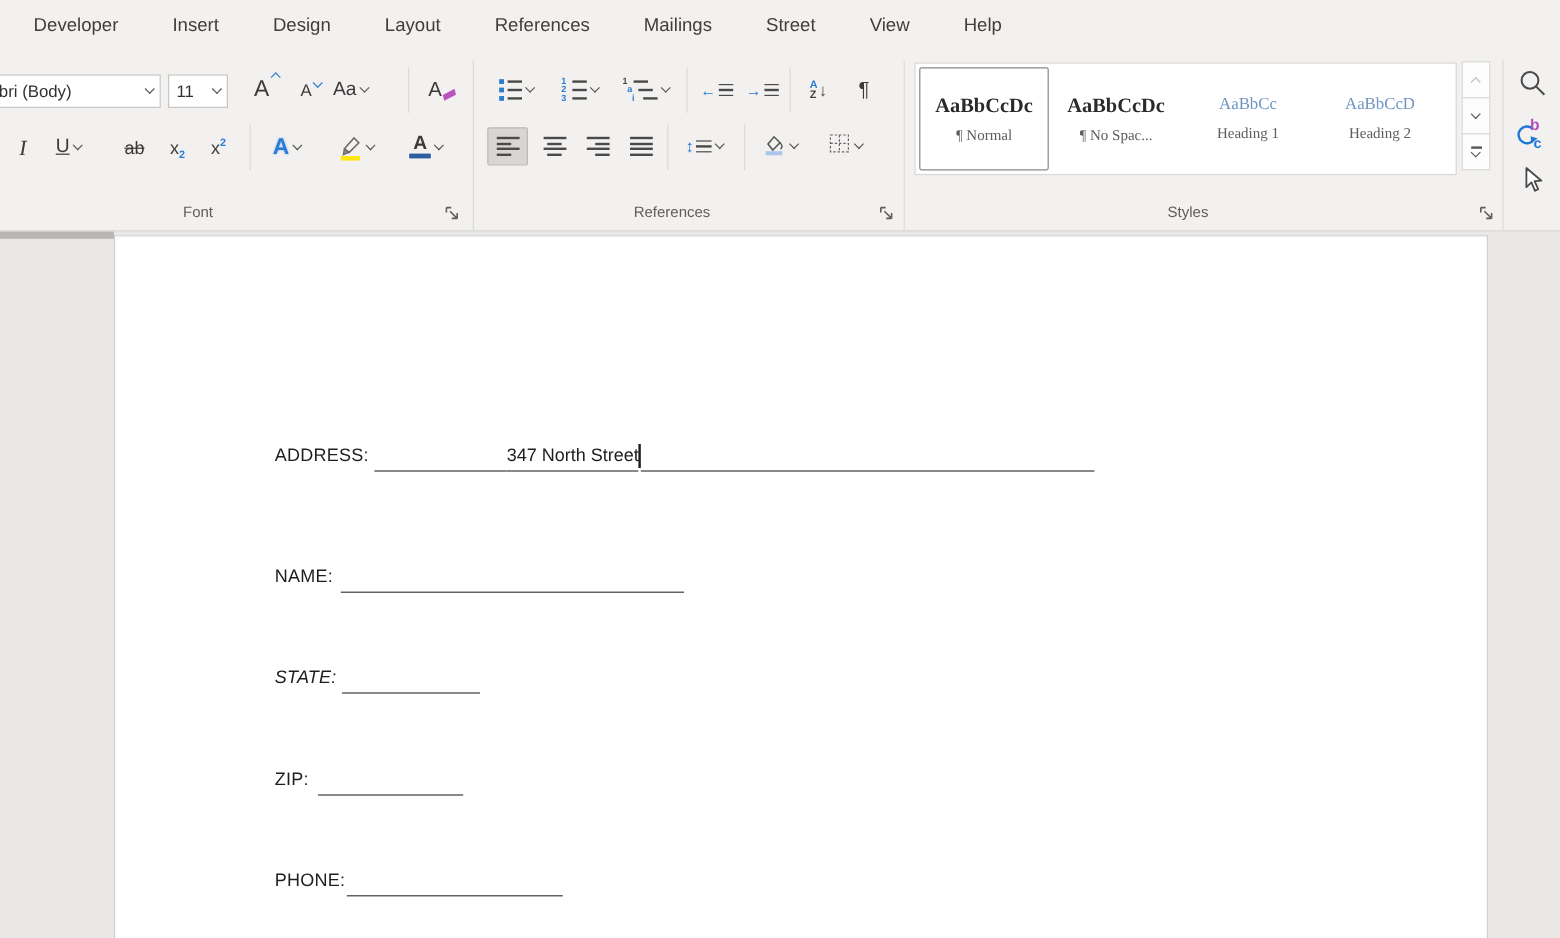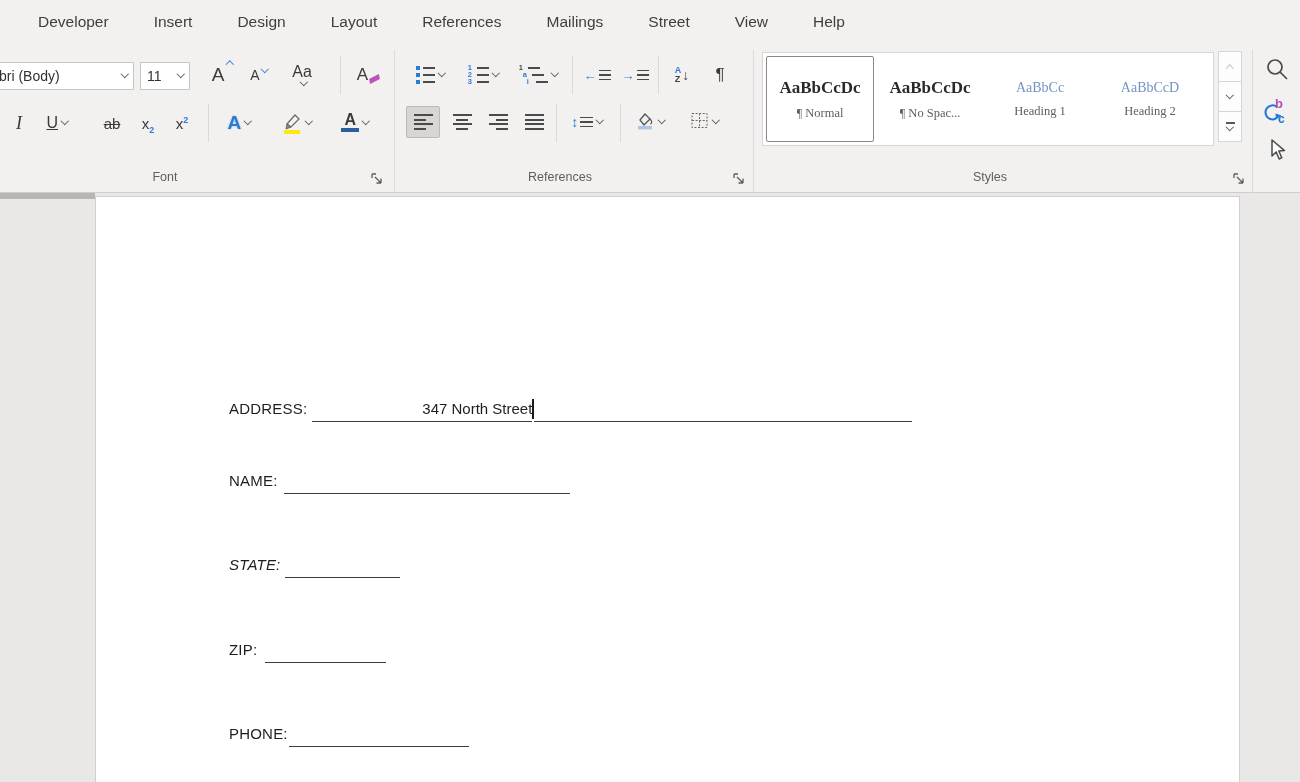--- a/index.html
+++ b/index.html
@@ -1,21 +1,21 @@
 <!DOCTYPE html>
 <html><head>
 <meta charset="utf-8">
 <style>
   * { margin:0; padding:0; box-sizing:border-box; }
   html,body { width:1300px; height:782px; overflow:hidden;
     font-family:"Liberation Sans", sans-serif; background:#f2f1f0; }
 
   
   .tabbar { position:absolute; left:0; top:0; width:1300px; height:44px;
-    background:#f2f1f0; display:flex; align-items:center; gap:45px; padding-left:38px; }
+    background:#f2f1f0; display:flex; align-items:center; gap:45px; padding-left:28px; }
   .tab { font-size:15.5px; color:#3f3e3d; white-space:nowrap; cursor:default; }
 
   
   .ribbon { position:absolute; left:0; top:44px; width:1300px; height:149px;
     background:#f2f1f0; border-bottom:1px solid #cfcdcb; }
   .vsep { position:absolute; top:6px; width:1px; height:176px; background:#dddbd9; }
   .minisep { position:absolute; width:1px; height:38px; background:#dcdad8; }
   .grouplabel { position:absolute; top:126px; font-size:12.5px; color:#605e5c; text-align:center; }
   .launcher { position:absolute; top:127px; width:14px; height:14px; cursor:pointer; }
 
@@ -124,21 +124,21 @@
   </div>
 
   <div class="btn" style="left:201px; top:14px; width:34px; height:34px;">
     <span class="g" style="font-size:19px;">A</span>
     <span class="chev blue up" style="position:absolute; right:3px; top:4px;"></span>
   </div>
   <div class="btn" style="left:240px; top:14px; width:30px; height:34px;">
     <span class="g" style="font-size:14px;">A</span>
     <span class="chev blue" style="position:absolute; right:3px; top:8px;"></span>
   </div>
-  <div class="btn" style="left:278px; top:14px; width:48px; height:34px;flex-direction:column;">
+  <div class="btn" style="left:268px; top:14px; width:48px; height:34px;">
     <span class="g" style="font-size:16px;">Aa</span>
     <span class="chev"></span>
   </div>
   <div class="minisep" style="left:340px; top:12px;"></div>
   <div class="btn" style="left:348px; top:14px; width:40px; height:34px;">
     <span class="g">A</span>
     <span class="eraser"></span>
   </div>
 
   <div class="btn" style="left:8px; top:62px; width:22px; height:34px;">
@@ -409,19 +409,19 @@
   <div class="editbtn" style="top:88px;">
     <svg width="22" height="24" viewBox="0 0 22 24">
       <path d="M6 2 L6 18 L10.2 14 L13.2 21 L15.8 19.7 L12.8 13 L18.5 12.6 Z" fill="#fff" stroke="#4a4a4a" stroke-width="1.5" stroke-linejoin="round"></path>
     </svg>
   </div>
 </div>
 
 <div class="docarea">
   <div class="shade"></div>
   <div class="page" id="page">
-      <div class="frow" style="top: 201px;"><span class="flabel" style="margin-right: 5px;">ADDRESS:</span><span class="uline" style="width: 110px;"></span><span class="uline">347 North Street</span><span class="caret"></span><span class="uline" style="width: 378px;"></span></div>
+      <div class="frow" style="top: 172px;"><span class="flabel" style="margin-right: 5px;">ADDRESS:</span><span class="uline" style="width: 110px;"></span><span class="uline">347 North Street</span><span class="caret"></span><span class="uline" style="width: 378px;"></span></div>
       <div class="frow" style="top: 273px;"><span class="flabel" style="margin-right: 6px;">NAME:</span><span class="uline" style="width: 286px;"></span></div>
       <div class="frow" style="top: 357px; font-style: italic;"><span class="flabel" style="margin-right: 5px;">STATE:</span><span class="uline" style="width: 115px;"></span></div>
       <div class="frow" style="top: 442px;"><span class="flabel" style="margin-right: 8px;">ZIP:</span><span class="uline" style="width: 121px;"></span></div>
       <div class="frow" style="top: 526px;"><span class="flabel" style="margin-right: 1px;">PHONE:</span><span class="uline" style="width: 180px;"></span></div>
     </div>
 </div>
 
 </body></html>

